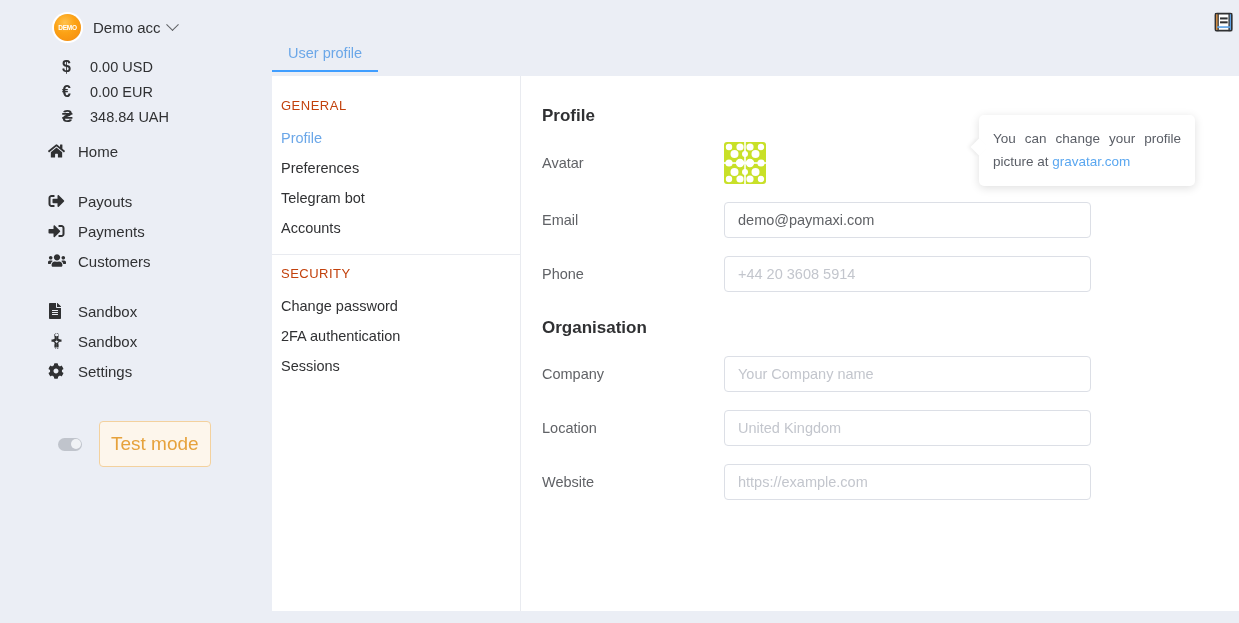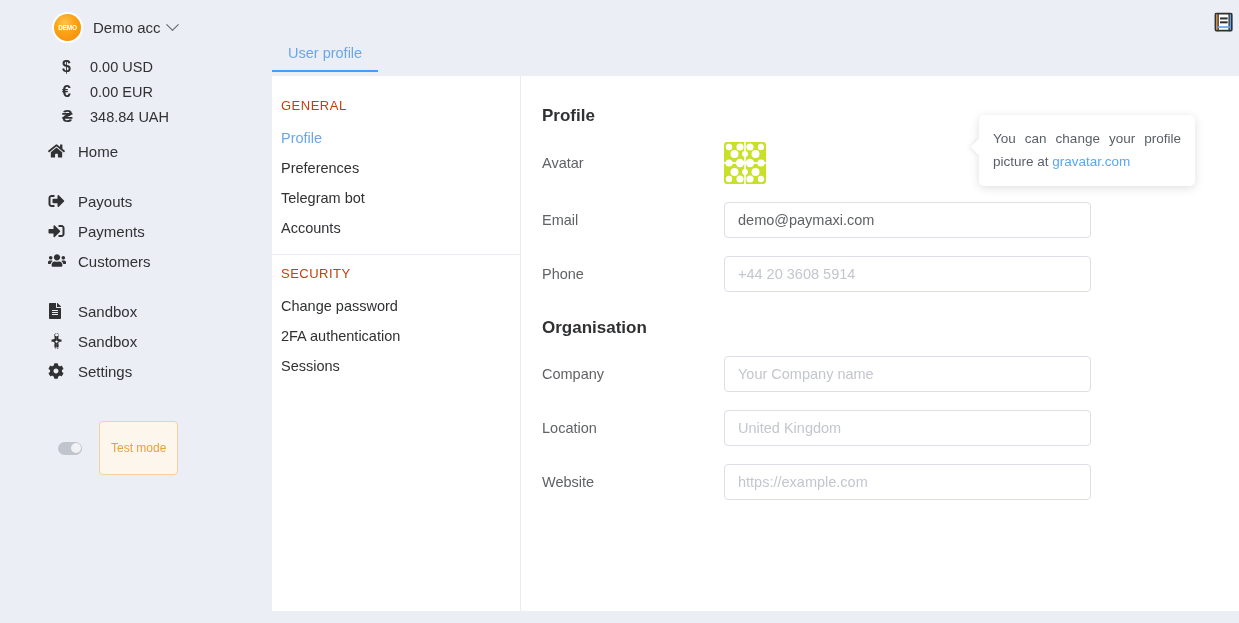--- a/index.html
+++ b/index.html
@@ -75,22 +75,22 @@
     width: 24px; height: 13px; border-radius: 7px;
     background: #c0c4cc; position: relative; flex: 0 0 24px; cursor: pointer;
   }
   .toggle::after {
     content: ""; position: absolute; top: 1.5px; right: 1.5px;
     width: 10px; height: 10px; border-radius: 50%; background: #f0f2f5;
   }
   .testbadge {
     margin-left: 17px;
     border: 1px solid #f3d19e; background: #fdf6ec;
-    color: #e6a23c; font-size: 12px;
-    padding: 19px 11px; border-radius: 4px; cursor: pointer;
+    color: #e6a23c; font-size: 19px;
+    padding: 11px 11px; border-radius: 4px; cursor: pointer;
   }
 
   
   .topright {
     position: absolute; right: 12px; top: 9px;
     display: flex; align-items: center; gap: 13px;
   }
   .book-icon { width: 22px; height: 23px; cursor: pointer; }
   .user-av {
     width: 27px; height: 27px; border-radius: 50%;

